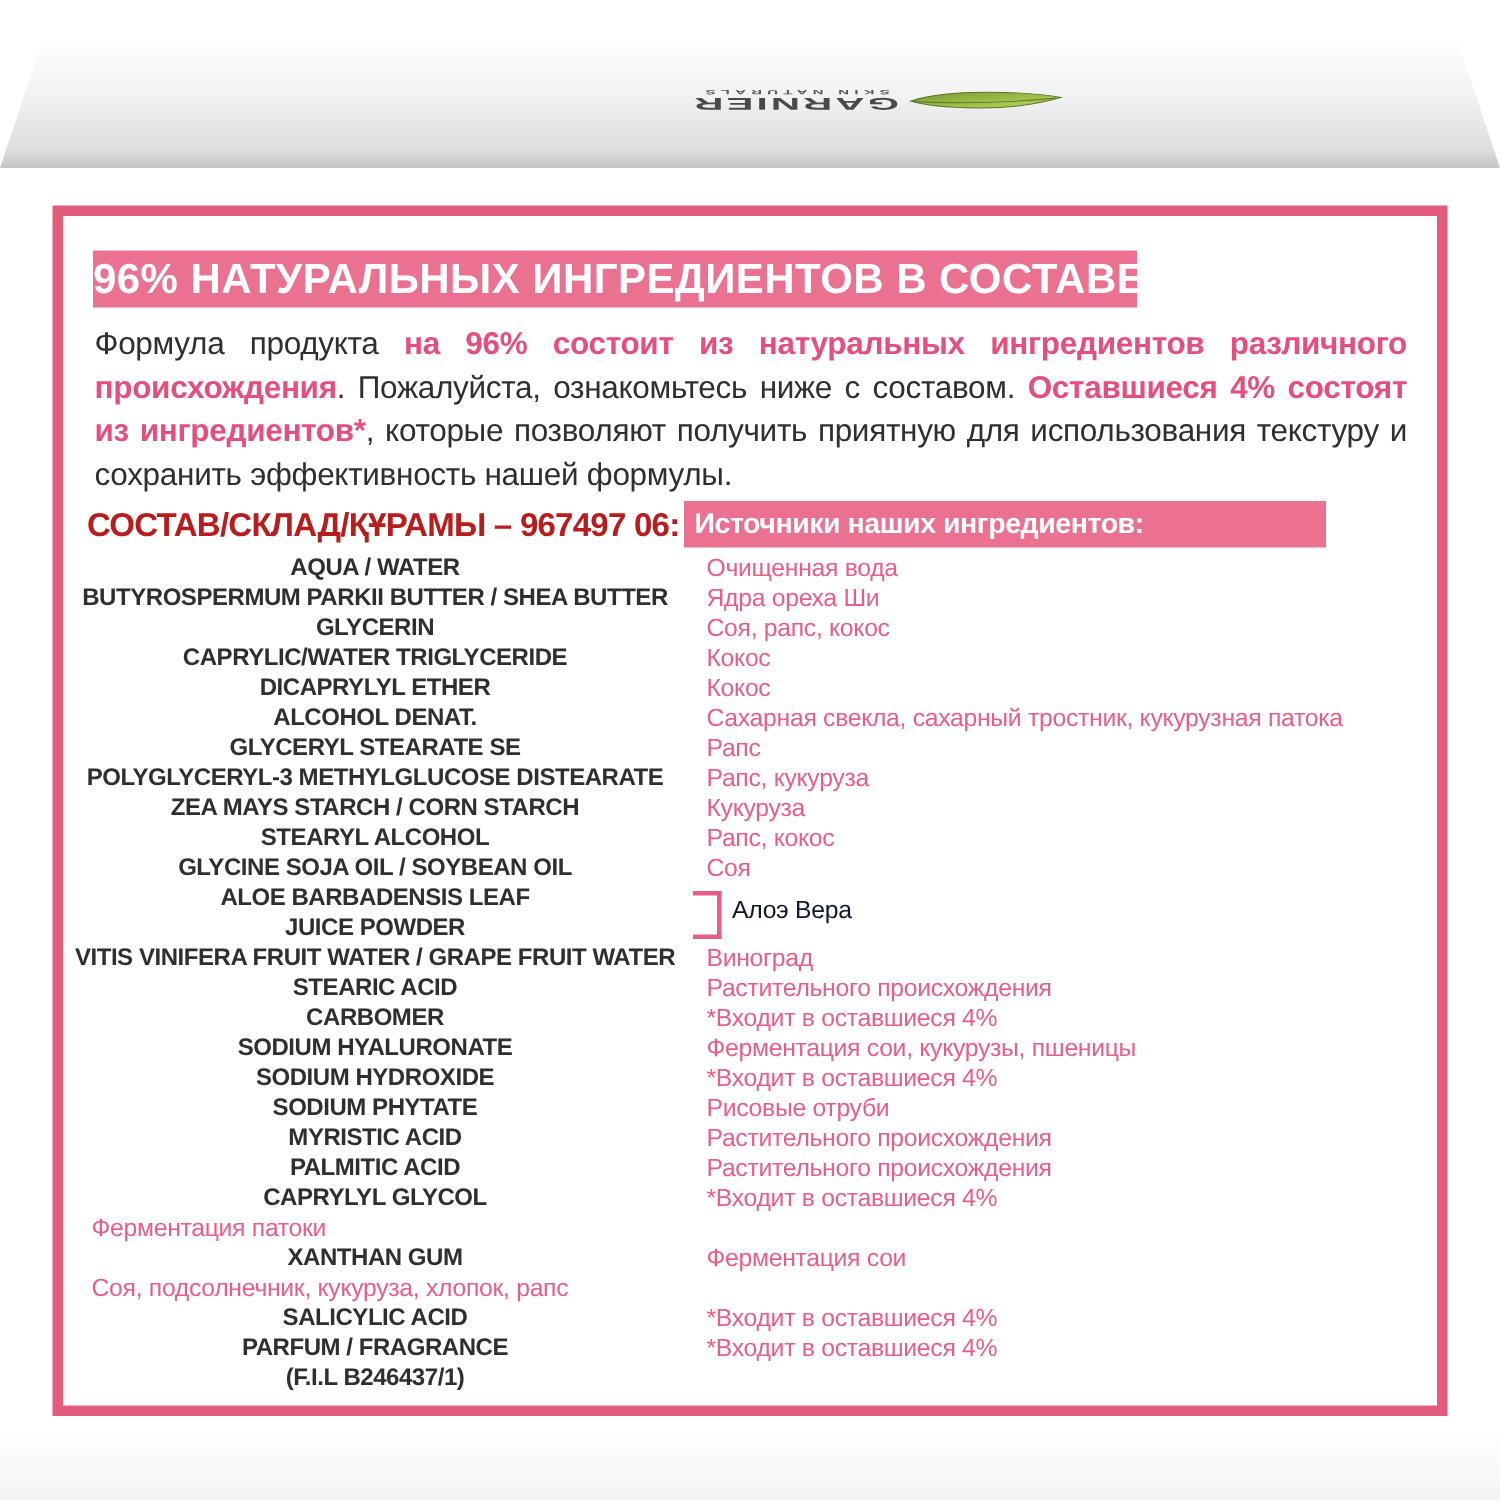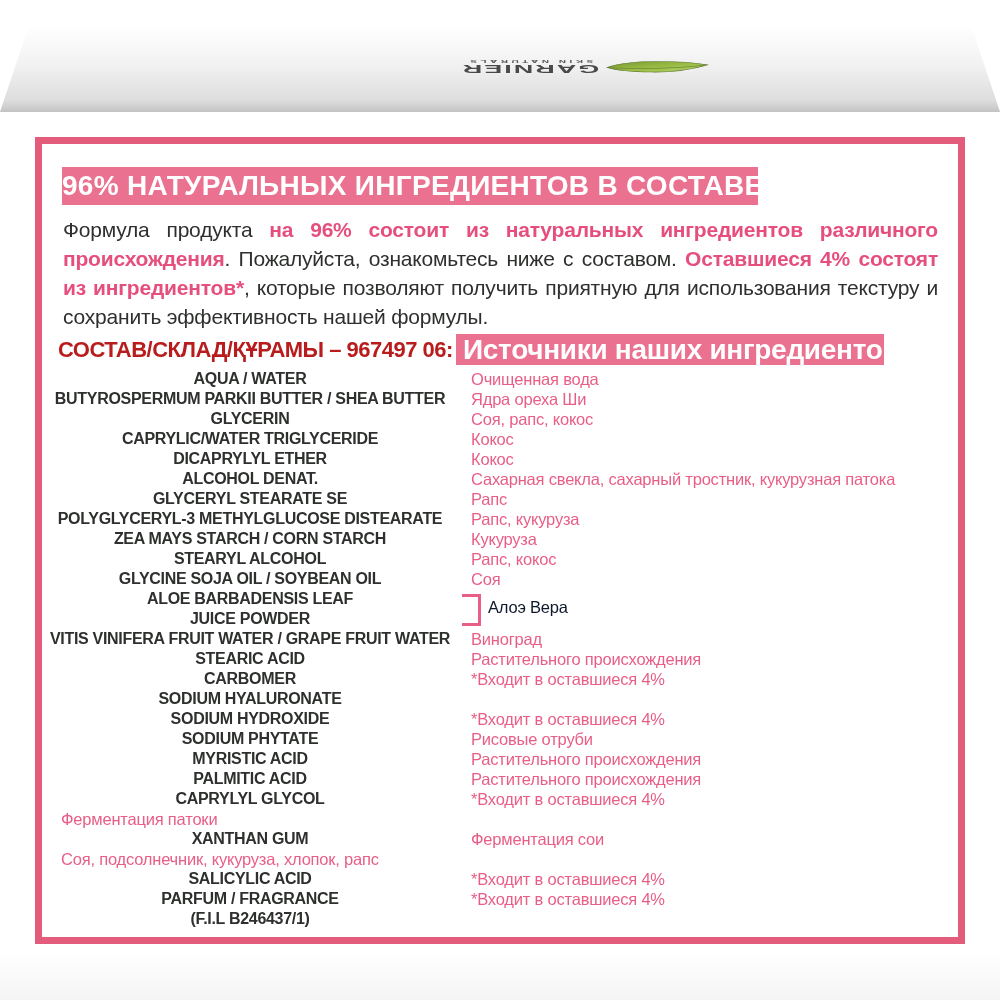--- a/index.html
+++ b/index.html
@@ -60,21 +60,21 @@
   .seg-pink { color: #e64f7d; font-weight: bold; }
 
   .comp-label {
     position: absolute; left: 58px; top: 334px; width: 392px; height: 31px;
     text-align: right; font-weight: bold; font-size: 22px; line-height: 31px;
     color: #b91c1c; letter-spacing: -0.5px; white-space: nowrap;
   }
   .sources-header {
     position: absolute; left: 456px; top: 334px; width: 428px; height: 31px;
     background: #eb7190; color: #ffffff; font-weight: bold;
-    font-size: 28px; line-height: 31px; padding-left: 7px;
+    font-size: 19px; line-height: 31px; padding-left: 7px;
     letter-spacing: -0.3px; box-sizing: border-box; white-space: nowrap;
   }
 
   .list { position: absolute; left: 45px; top: 369px; width: 910px; }
   .row { display: flex; height: 20px; align-items: center; }
   .ing {
     width: 410px; flex: 0 0 auto; text-align: center;
     font-weight: bold; font-size: 16px; color: #2d302d;
     letter-spacing: -0.3px; white-space: nowrap;
   }
@@ -189,20 +189,21 @@
     <div class="row">
       <div class="ing">STEARIC ACID</div>
       <div class="src">Растительного происхождения</div>
     </div>
     <div class="row">
       <div class="ing">CARBOMER</div>
       <div class="src">*Входит в оставшиеся 4%</div>
     </div>
     <div class="row">
       <div class="ing">SODIUM HYALURONATE</div>
+      <div class="src">Ферментация сои, кукурузы, пшеницы</div>
     </div>
     <div class="row">
       <div class="ing">SODIUM HYDROXIDE</div>
       <div class="src">*Входит в оставшиеся 4%</div>
     </div>
     <div class="row">
       <div class="ing">SODIUM PHYTATE</div>
       <div class="src">Рисовые отруби</div>
     </div>
     <div class="row">

